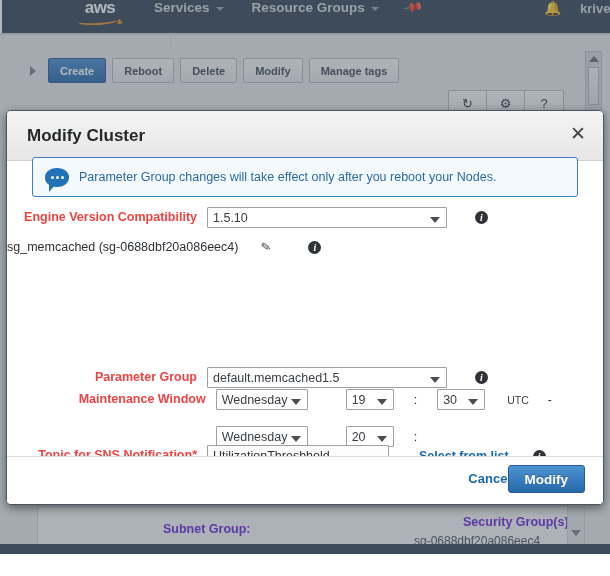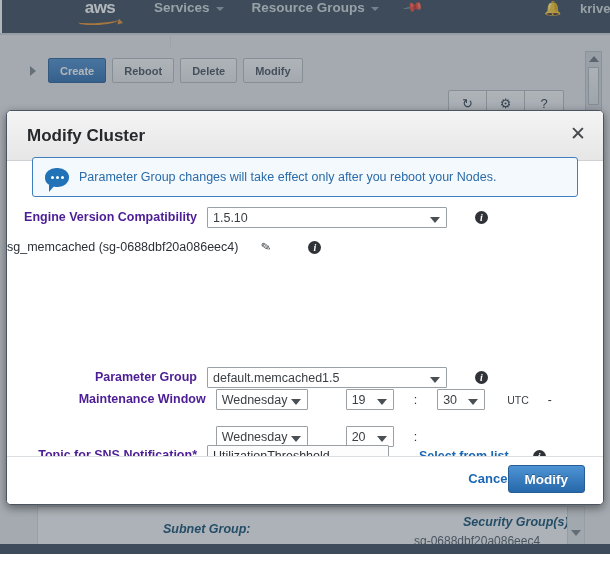--- a/index.html
+++ b/index.html
@@ -133,21 +133,21 @@
     margin: 5px auto 0; width: 11px; height: 38px;
     background: linear-gradient(#f6f7f8, #dfe2e5);
     border: 1px solid #b4b9bd; border-radius: 1px;
   }
 
   
   #detail-panel {
     position: absolute; left: 37px; top: 473px; width: 548px; height: 53px;
     background: #f7f8f8; border: 1px solid #d4d7da;
   }
-  .detail-col { position: absolute; font-size: 12.5px; font-weight: bold; color: #0c4a6e; font-style: italic; }
+  .detail-col { position: absolute; font-size: 12.5px; font-weight: bold; color: #6d28d9; }
   .detail-sub { position: absolute; font-size: 12px; color: #4a5560; }
   #detail-scroll {
     position: absolute; right: 0; top: 0; width: 17px; height: 51px;
     background: #e4e7e9; border-left: 1px solid #d0d3d6;
     display: flex; align-items: center; justify-content: center;
   }
   #detail-scroll i {
     width: 0; height: 0; border-left: 5px solid transparent;
     border-right: 5px solid transparent; border-top: 6px solid #79818a;
     display: block;
@@ -191,21 +191,21 @@
     font-family: "Liberation Sans", sans-serif;
   }
   #modal-body { position: relative; height: 295px; background: #fff; }
 
   .form-row {
     position: absolute; left: 0; width: 598px;
     display: flex; align-items: flex-start;
   }
   .f-label {
     width: 200px; text-align: right; padding-right: 10px;
-    font-size: 12.5px; font-weight: bold; color: #4c1d95;
+    font-size: 12.5px; font-weight: bold; color: #ef4444;
     line-height: 20px;
   }
   .f-control { display: flex; align-items: center; flex-wrap: wrap; gap: 16px; }
   .f-static { font-size: 12.5px; color: #2c3136; line-height: 20px; }
 
   .sel {
     position: relative; height: 21px;
     border: 1px solid #9ba0a5; background: #ffffff;
     font-size: 12.5px; color: #3a3f44;
     display: flex; align-items: center; padding: 0 22px 0 5px;
@@ -321,20 +321,21 @@
   <div id="console-body">
     <div id="console-divider"></div>
     <div id="vline"></div>
 
     <div id="toolbar">
       <span class="tri-toggle"></span>
       <div class="tb-btn primary">Create</div>
       <div class="tb-btn">Reboot</div>
       <div class="tb-btn">Delete</div>
       <div class="tb-btn">Modify</div>
+      <div class="tb-btn">Manage tags</div>
     </div>
 
     <div id="icon-group">
       <div class="icon-cell">↻</div>
       <div class="icon-cell">⚙</div>
       <div class="icon-cell">?</div>
     </div>
 
     <div id="bg-scrollbar">
       <div id="bg-scroll-arrow"></div>

